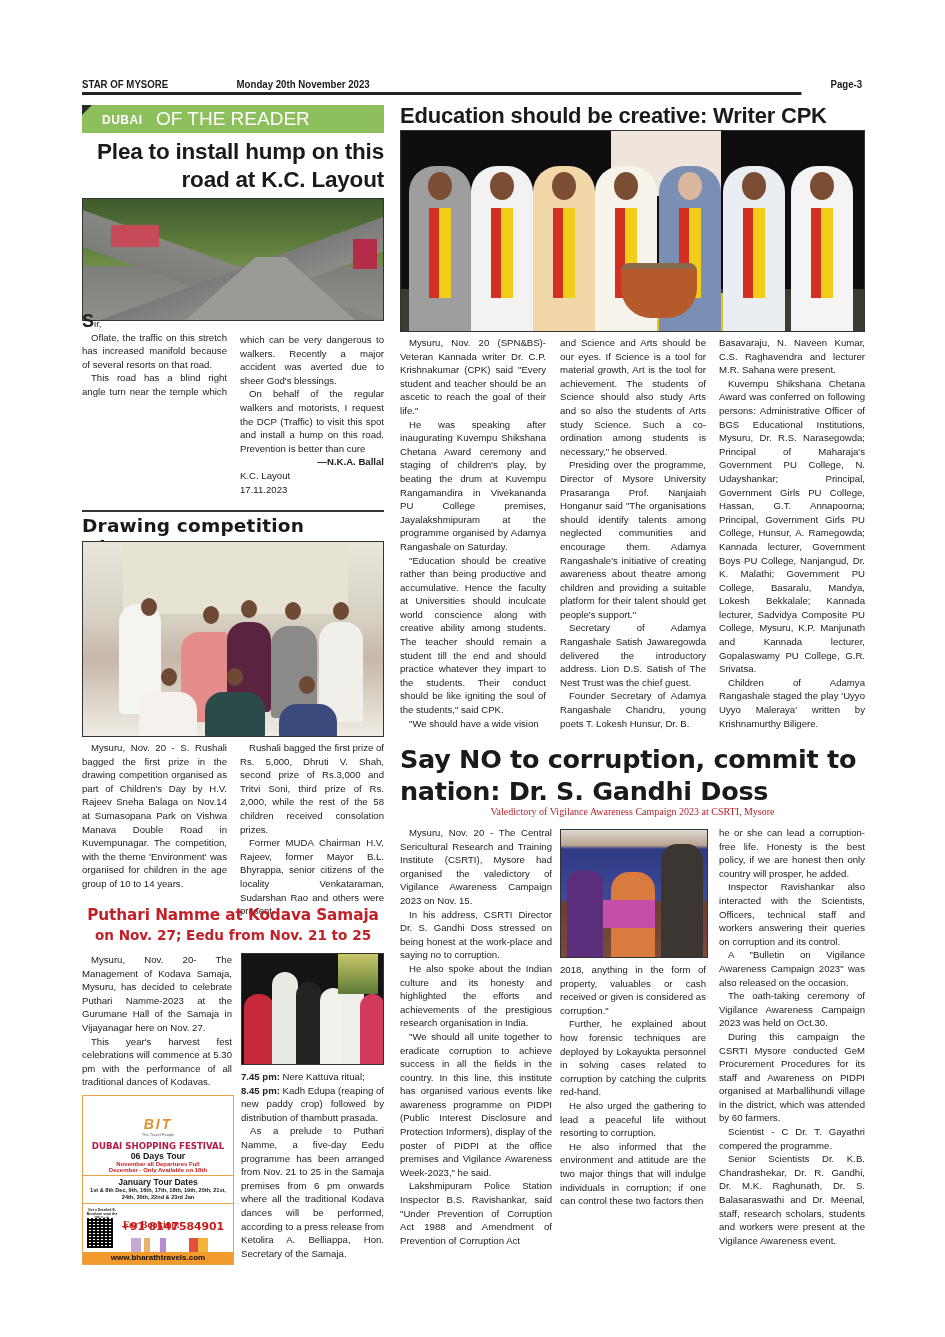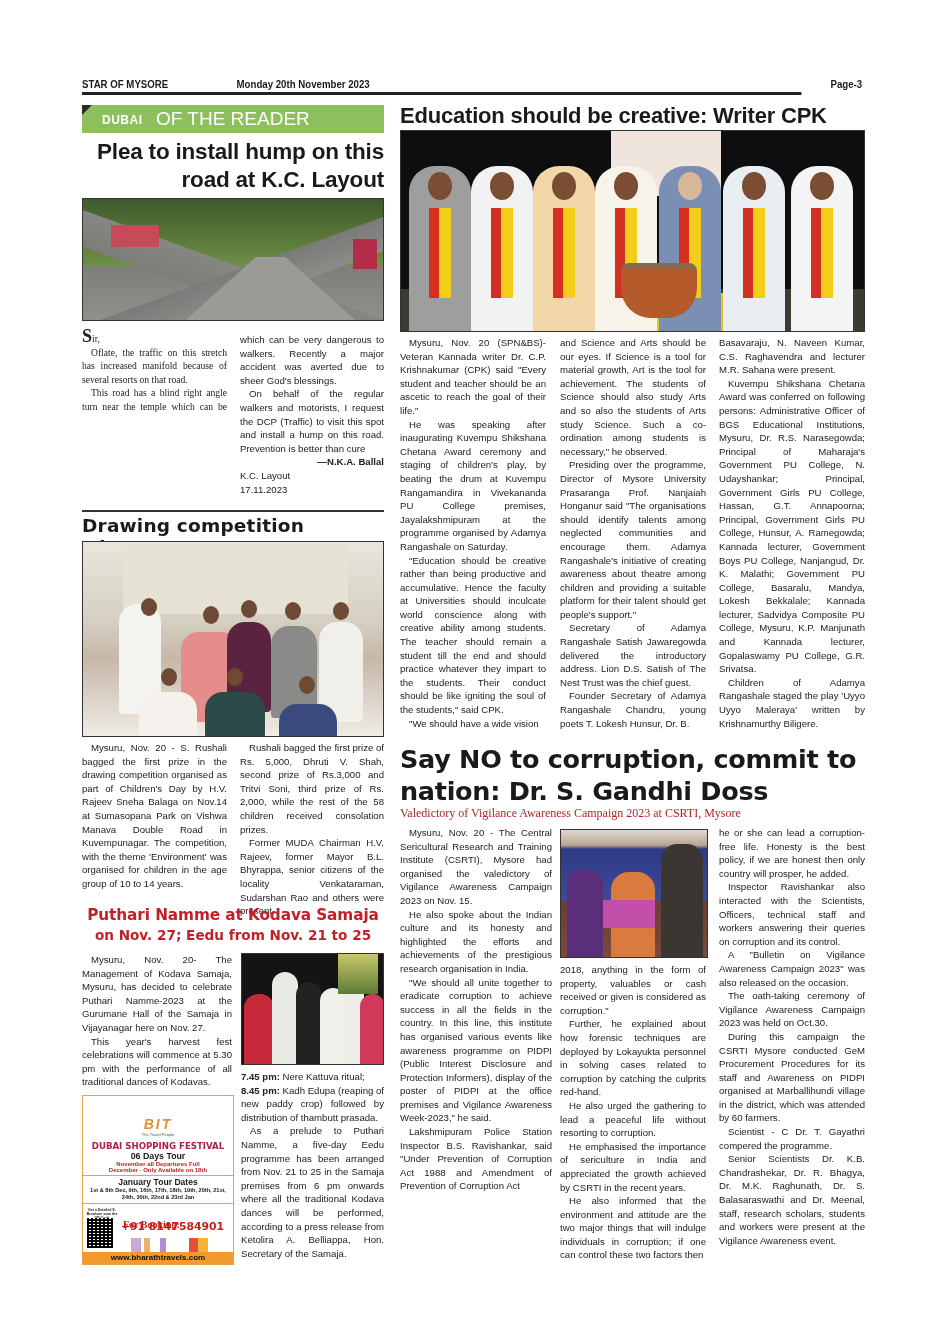--- a/index.html
+++ b/index.html
@@ -50,21 +50,21 @@
   .edupic { left: 400px; top: 130px; width: 465px; height: 202px; background: #0e0e10; }
   .edupic .stage { position: absolute; left: 0; bottom: 0; width: 100%; height: 42px; background: #3b3a33; }
   .edupic .yel { position: absolute; left: 170px; bottom: 0; width: 210px; height: 38px; background: #e0c31b; }
   .edupic .man { position: absolute; bottom: 0; width: 62px; height: 165px; border-radius: 26px 26px 0 0; }
   .edupic .scarf { position: absolute; top: 42px; width: 22px; height: 90px; background: linear-gradient(to right, #d43021 0 45%, #f2cd1a 45% 100%); left: 20px; }
   .edupic .face { position: absolute; top: 6px; left: 19px; width: 24px; height: 28px; border-radius: 50%; background: #7b4d32; }
   .edupic .drum { position: absolute; left: 220px; top: 132px; width: 76px; height: 55px; border-radius: 8px 8px 30px 30px; background: #b55a2b; border-top: 6px solid #8a6a4d; }
   .edupic .sign { position: absolute; left: 210px; top: 0; width: 110px; height: 65px; background: #efe5dd; }
 
   .h-cor { left: 400px; top: 743px; width: 465px; text-align: left; font-family: "DejaVu Sans", sans-serif; font-weight: bold; font-size: 25.5px; line-height: 32px; letter-spacing: -0.3px; }
-  .sub-cor { left: 400px; top: 806px; width: 465px; text-align: left; font-family: "Liberation Serif", serif; color: #b4232a; font-size: 12px; }
+  .sub-cor { left: 400px; top: 806px; width: 465px; text-align: center; font-family: "Liberation Serif", serif; color: #b4232a; font-size: 10px; }
   .corpic { left: 560px; top: 829px; width: 148px; height: 129px; background: linear-gradient(to bottom, #ddd8d3 0%, #b9a58f 12%, #2f3a85 15%, #3d4a96 55%, #6b3d33 57%, #7b4a3a 100%); }
 
   .h-puth { left: 82px; top: 905px; width: 302px; text-align: center; font-family: "DejaVu Sans", sans-serif; font-weight: bold; color: #c21f26; line-height: 20px; }
   .h-puth .l1 { font-size: 15.3px; letter-spacing: -0.1px; }
   .h-puth .l2 { font-size: 13.6px; }
   .puthpic { left: 241px; top: 953px; width: 143px; height: 112px; background: #151414; }
   .puthpic .d { position: absolute; bottom: 0; border-radius: 14px 14px 0 0; }
 
   .ad { left: 82px; top: 1095px; width: 152px; height: 170px; background: #fff; border: 1px solid #e8a24a; text-align: center; overflow: hidden; }
   .ad .logo { margin-top: 20px; font-weight: bold; font-style: italic; font-size: 14px; color: #6b2b77; letter-spacing: 2px; }
@@ -98,21 +98,21 @@
   <span class="v1">DUBAI</span>
   <span class="v2">OF THE READER</span>
 </div>
 <div class="abs h-plea">Plea to install hump on this road at K.C. Layout</div>
 <div class="abs photo road">
   <div class="r1"></div>
   <div class="r2"></div>
   <div class="lane"></div>
 </div>
 
-<div class="abs col" style="left:82px; top:329px; width:145px;font-family:Liberation Serif, serif;">
+<div class="abs col" style="left:82px; top:314px; width:145px;">
   <p class="noind"><span class="dropcap">S</span><span>ir,</span></p>
   <p>Oflate, the traffic on this stretch has increased manifold because of several resorts on that road.</p>
   <p style="height:27px; overflow:hidden;">This road has a blind right angle turn near the temple which can be very dangerous to walkers. Recently a major accident was averted due to sheer God's blessings.</p>
 </div>
 <div class="abs col" style="left:240px; top:333px; width:144px;">
   <p class="noind">which can be very dangerous to walkers. Recently a major accident was averted due to sheer God's blessings.</p>
   <p>On behalf of the regular walkers and motorists, I request the DCP (Traffic) to visit this spot and install a hump on this road. Prevention is better than cure</p>
   <p class="sig">—N.K.A. Ballal</p>
   <p class="noind">K.C. Layout</p>
   <p class="noind">17.11.2023</p>
@@ -237,38 +237,38 @@
 <div class="abs col" style="left:719px; top:336px; width:146px;">
   <p class="noind">Basavaraju, N. Naveen Kumar, C.S. Raghavendra and lecturer M.R. Sahana were present.</p>
   <p>Kuvempu Shikshana Chetana Award was conferred on following persons: Administrative Officer of BGS Educational Institutions, Mysuru, Dr. R.S. Narasegowda; Principal of Maharaja's Government PU College, N. Udayshankar; Principal, Government Girls PU College, Hassan, G.T. Annapoorna; Principal, Government Girls PU College, Hunsur, A. Ramegowda; Kannada lecturer, Government Boys PU College, Nanjangud, Dr. K. Malathi; Government PU College, Basaralu, Mandya, Lokesh Bekkalale; Kannada lecturer, Sadvidya Composite PU College, Mysuru, K.P. Manjunath and Kannada lecturer, Gopalaswamy PU College, G.R. Srivatsa.</p>
   <p>Children of Adamya Rangashale staged the play 'Uyyo Uyyo Maleraya' written by Krishnamurthy Biligere.</p>
 </div>
 
 <div class="abs h-cor">Say NO to corruption, commit to nation: Dr. S. Gandhi Doss</div>
 <div class="abs sub-cor">Valedictory of Vigilance Awareness Campaign 2023 at CSRTI, Mysore</div>
 <div class="abs col" style="left:400px; top:826px; width:152px;">
   <p>Mysuru, Nov. 20 - The Central Sericultural Research and Training Institute (CSRTI), Mysore had organised the valedictory of Vigilance Awareness Campaign 2023 on Nov. 15.</p>
+  <p>In his address, CSRTI Director Dr. S. Gandhi Doss stressed on being honest at the work-place and saying no to corruption.</p>
   <p>He also spoke about the Indian culture and its honesty and highlighted the efforts and achievements of the prestigious research organisation in India.</p>
   <p>"We should all unite together to eradicate corruption to achieve success in all the fields in the country. In this line, this institute has organised various events like awareness programme on PIDPI (Public Interest Disclosure and Protection Informers), display of the poster of PIDPI at the office premises and Vigilance Awareness Week-2023," he said.</p>
   <p>Lakshmipuram Police Station Inspector B.S. Ravishankar, said "Under Prevention of Corruption Act 1988 and Amendment of Prevention of Corruption Act</p>
 </div>
 <div class="abs photo corpic">
   <div style="position:absolute; left:6px; top:40px; width:36px; height:89px; background:#5b2e7c; border-radius:14px 14px 0 0;"></div>
   <div style="position:absolute; left:50px; top:42px; width:44px; height:87px; background:#d97a3e; border-radius:18px 18px 0 0;"></div>
   <div style="position:absolute; left:42px; top:70px; width:52px; height:28px; background:#c34fa8;"></div>
   <div style="position:absolute; left:100px; top:14px; width:42px; height:115px; background:#3b3632; border-radius:16px 16px 0 0;"></div>
 </div>
 <div class="abs col" style="left:560px; top:963px; width:146px;">
   <p class="noind">2018, anything in the form of property, valuables or cash received or given is considered as corruption."</p>
   <p>Further, he explained about how forensic techniques are deployed by Lokayukta personnel in solving cases related to corruption by catching the culprits red-hand.</p>
   <p>He also urged the gathering to lead a peaceful life without resorting to corruption.</p>
-  <p>He emphasised the importance of sericulture in India and appreciated the growth achieved by CSRTI in the recent years.</p>
   <p>He also informed that the environment and attitude are the two major things that will indulge individuals in corruption; if one can control these two factors then</p>
 </div>
 <div class="abs col" style="left:719px; top:826px; width:146px;">
   <p class="noind">he or she can lead a corruption-free life. Honesty is the best policy, if we are honest then only country will prosper, he added.</p>
   <p>Inspector Ravishankar also interacted with the Scientists, Officers, technical staff and workers answering their queries on corruption and its control.</p>
   <p>A "Bulletin on Vigilance Awareness Campaign 2023" was also released on the occasion.</p>
   <p>The oath-taking ceremony of Vigilance Awareness Campaign 2023 was held on Oct.30.</p>
   <p>During this campaign the CSRTI Mysore conducted GeM Procurement Procedures for its staff and Awareness on PIDPI organised at Marballihundi village in the district, which was attended by 60 farmers.</p>
   <p>Scientist - C Dr. T. Gayathri compered the programme.</p>
-  <p>Senior Scientists Dr. K.B. Chandrashekar, Dr. R. Bhagya, Dr. M.K. Raghunath, Dr. S. Balasaraswathi and Dr. Meenal, staff, research scholars, students and workers were present at the Vigilance Awareness event.</p>
+  <p>Senior Scientists Dr. K.B. Chandrashekar, Dr. R. Gandhi, Dr. M.K. Raghunath, Dr. S. Balasaraswathi and Dr. Meenal, staff, research scholars, students and workers were present at the Vigilance Awareness event.</p>
 </div>
 
 </body></html>

